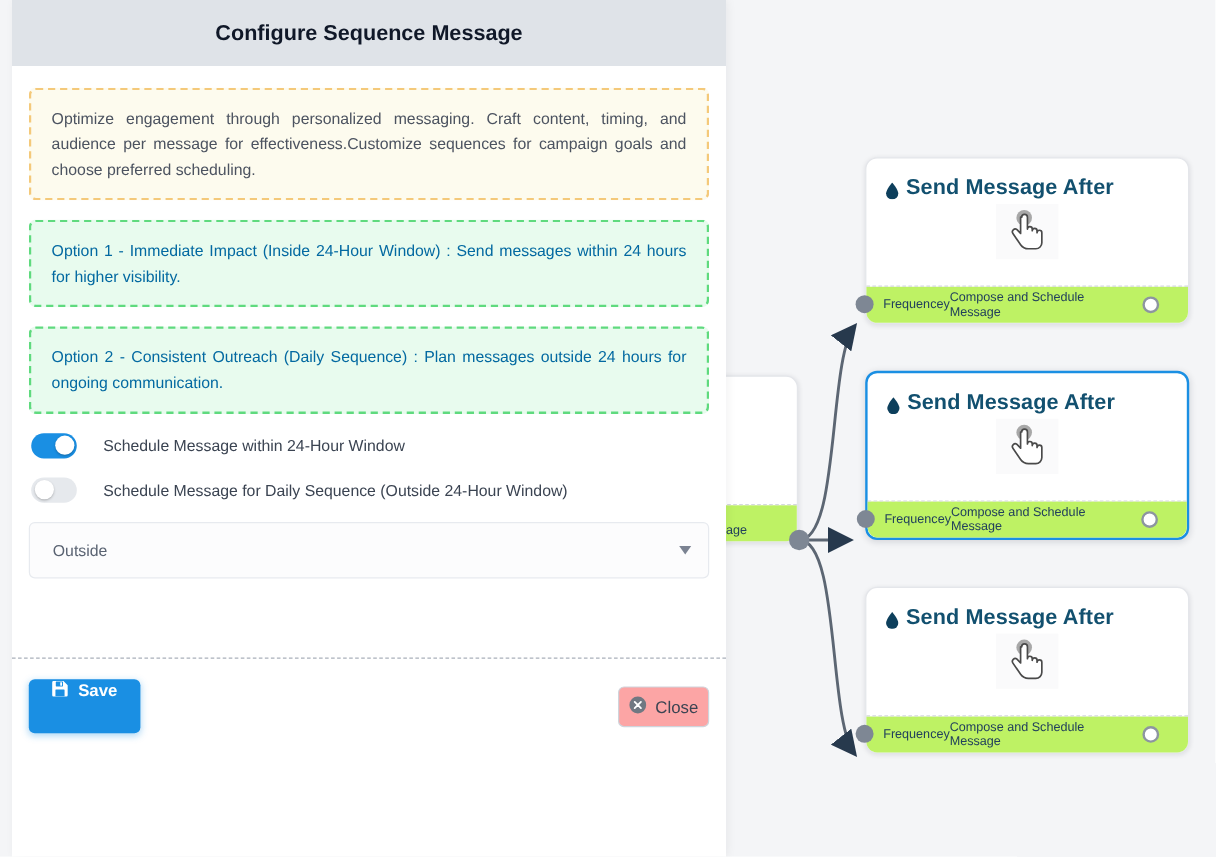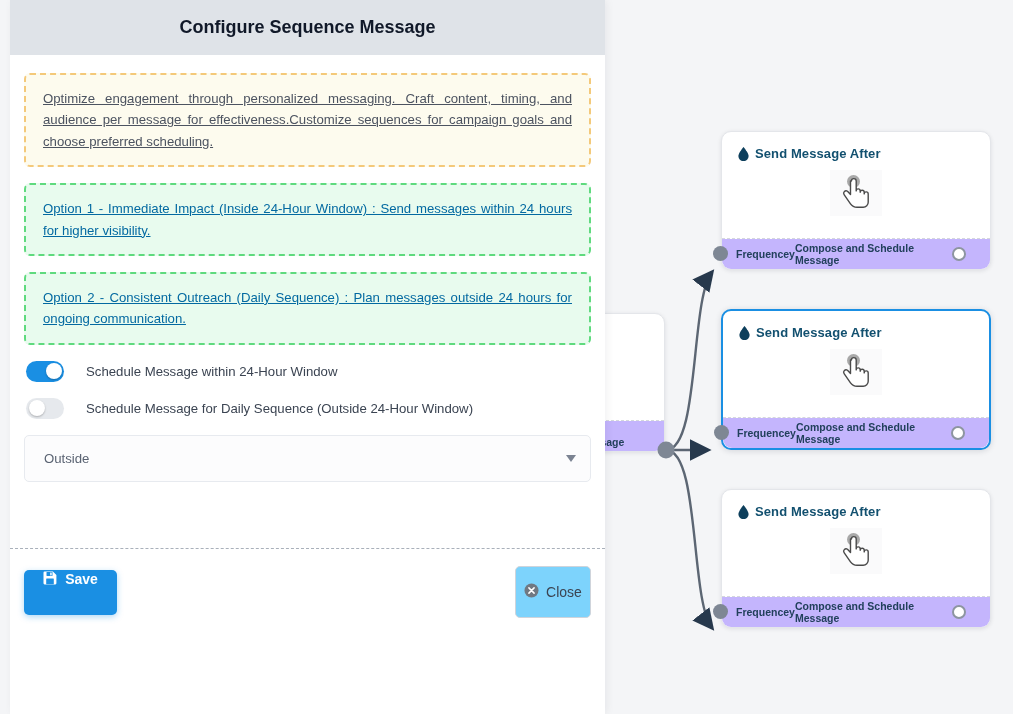--- a/index.html
+++ b/index.html
@@ -46,21 +46,21 @@
     box-shadow: 0 1px 6px rgba(16,24,40,0.14);
   }
   .node-body {
     height: 107px;
     padding: 14px 16px 0 16px;
     box-sizing: border-box;
     border-bottom: 1px dashed #d5d8dd;
     position: relative;
   }
   .node-title {
-    font-size: 13px;
+    font-size: 18px;
     font-weight: bold;
     color: #12506f;
     letter-spacing: 0.1px;
     display: flex;
     align-items: center;
     gap: 6px;
   }
   .droplet-icon {
     display: inline-block;
     width: 11px;
@@ -78,24 +78,23 @@
     display: flex;
     align-items: center;
     justify-content: center;
   }
   .node-footer {
     height: 30px;
     display: flex;
     align-items: center;
     justify-content: space-between;
     padding: 0 24px 0 14px;
-    background: #c4b5fd;
+    background: #bef264;
     border-radius: 0 0 9px 9px;
     box-sizing: border-box;
-    font-weight: bold;
   }
   .footer-left {
     font-size: 10.5px;
     color: #22405c;
   }
   .footer-mid {
     font-size: 10.5px;
     color: #22405c;
     margin-left: auto;
     margin-right: 10px;
@@ -146,21 +145,20 @@
   }
 
   .callout {
     border-radius: 6px;
     padding: 13px 17px;
     font-size: 13.2px;
     line-height: 1.62;
     text-align: justify;
     margin-bottom: 16px;
     box-sizing: border-box;
-    text-decoration: underline;
   }
   .callout.info {
     border: 2px dashed #f4c97a;
     background: #fdfbee;
     color: #4c5360;
   }
   .callout.ok {
     border: 2px dashed #5fda7e;
     background: #e8fbee;
     color: #0369a1;
@@ -254,23 +252,23 @@
     font-size: 14px;
     font-weight: bold;
     font-family: "Liberation Sans", sans-serif;
     display: flex;
     justify-content: center;
     gap: 8px;
     cursor: pointer;
     box-shadow: 0 2px 6px rgba(26,143,227,0.35);
   }
   #close-button {
-    height: 52px;
+    height: 34px;
     min-width: 76px;
-    background: #7dd3fc;
+    background: #fca5a5;
     border: 1px solid #cfd4db;
     border-radius: 5px;
     color: #3b4452;
     font-size: 14px;
     font-family: "Liberation Sans", sans-serif;
     display: flex;
     align-items: center;
     justify-content: center;
     gap: 7px;
     cursor: pointer;

